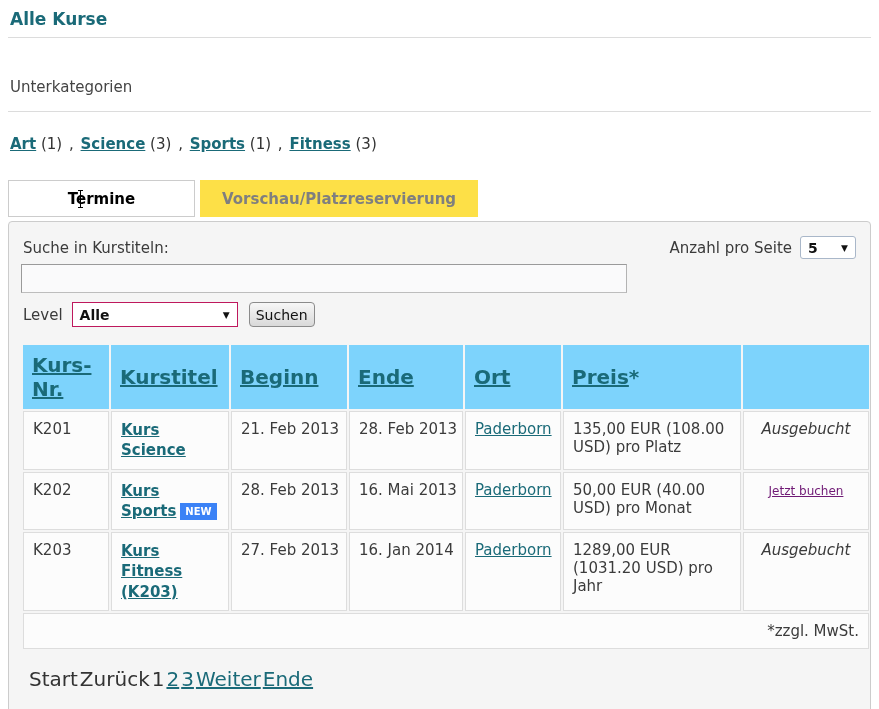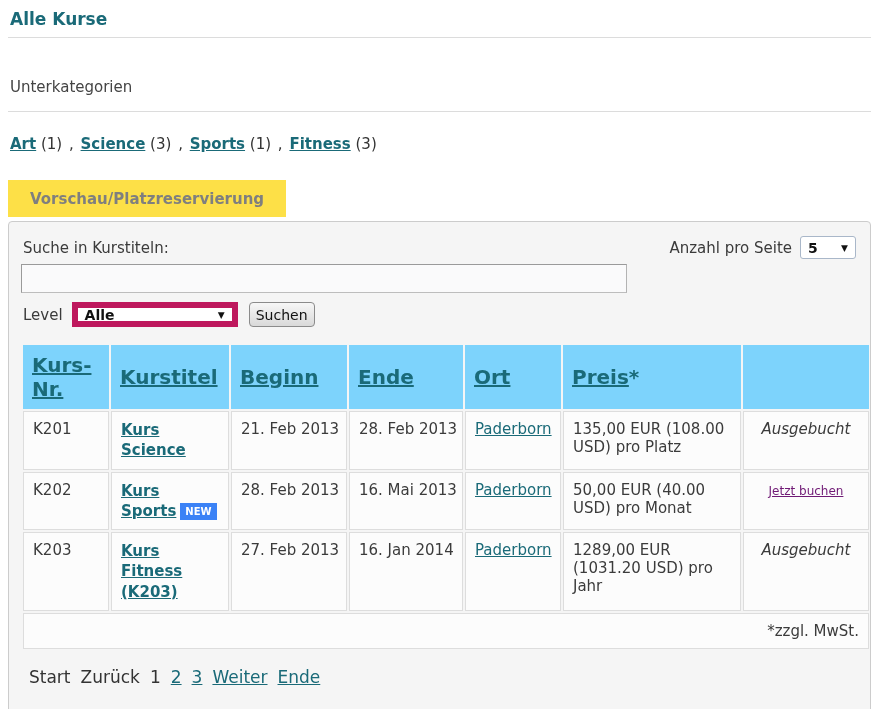--- a/index.html
+++ b/index.html
@@ -119,21 +119,21 @@
   }
   .select-per-page {
     width: 56px;
     height: 23px;
     border: 1px solid #a9b7c9;
     border-radius: 3px;
   }
   .select-level {
     width: 166px;
     height: 25px;
-    border: 6px solid #be185d;
+    border: 1px solid #be185d;
   }
   .caret { font-size: 9px; color: #111; }
 
   .search-input {
     display: block;
     margin-top: 5px;
     width: 606px;
     height: 29px;
     border: 1px solid #9a9a9a;
     border-bottom-color: #bdbdbd;
@@ -219,23 +219,23 @@
   td.status-cell { text-align: center; padding-top: 10px; }
   .status-full { font-style: italic; color: #3b3b3b; }
   a.book-link { color: #701a75; font-size: 12px; line-height: 1.5; }
   td.footnote-cell { text-align: right; padding: 8px 10px; }
 
   
   .pagination {
     margin-top: 16px;
     padding-left: 8px;
     display: flex;
-    gap: 10px;
+    gap: 2px;
     align-items: flex-start;
-    font-size: 17px;
+    font-size: 20px;
     color: #333;
   }
   .pagination a { color: #1a6a78; }
 </style>
 </head>
 <body>
 
 <div class="page-title">Alle Kurse</div>
 <hr class="divider">
 
@@ -250,20 +250,24 @@
   <span class="cat-count">(3)</span>
   <span class="cat-sep">,</span>
   <a>Sports</a>
   <span class="cat-count">(1)</span>
   <span class="cat-sep">,</span>
   <a>Fitness</a>
   <span class="cat-count">(3)</span>
 </div>
 
 <div class="tabs">
+  <div class="tab tab-active">
+    <span>Termine</span>
+    <span class="ibeam"></span>
+  </div>
   <div class="tab tab-inactive">
     <span>Vorschau/Platzreservierung</span>
   </div>
 </div>
 
 <div class="panel">
 
   <div class="search-row">
     <span class="search-label">Suche in Kurstiteln:</span>
     <span class="per-page">

